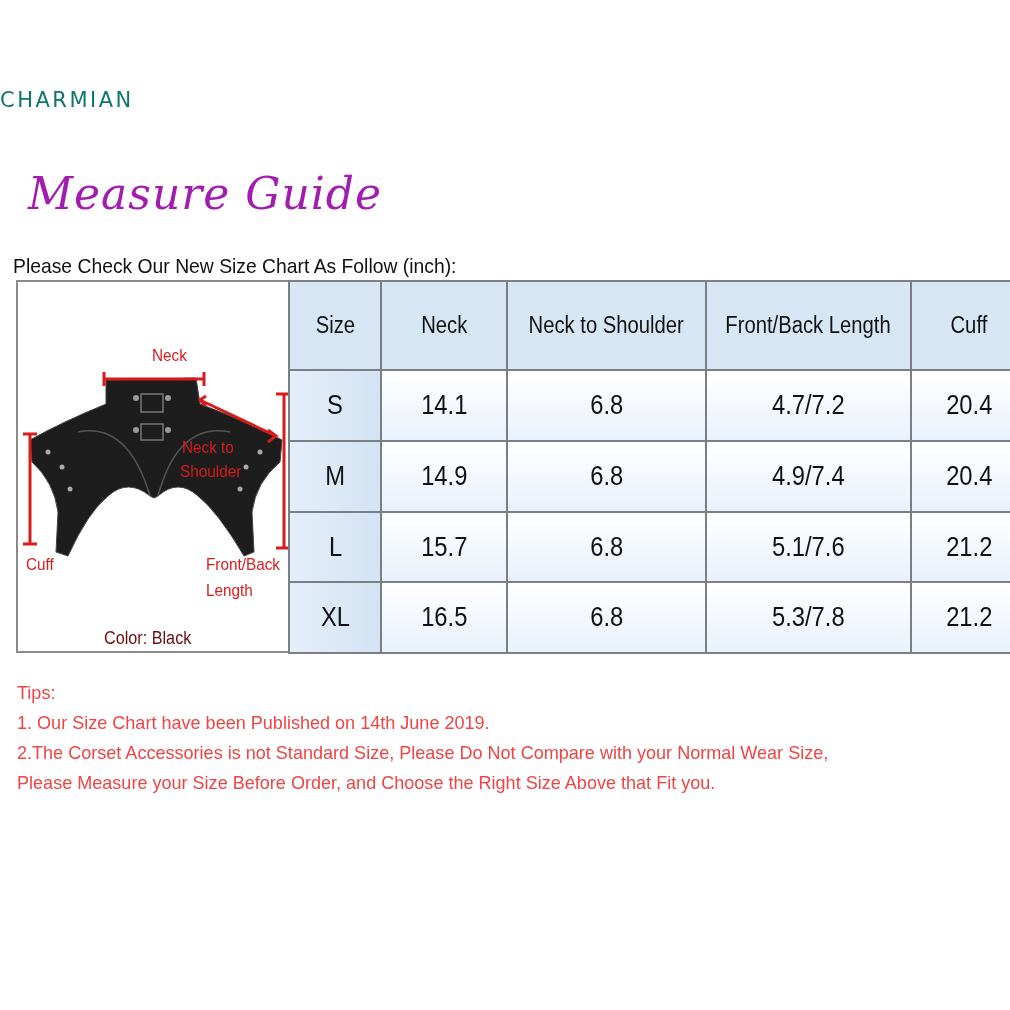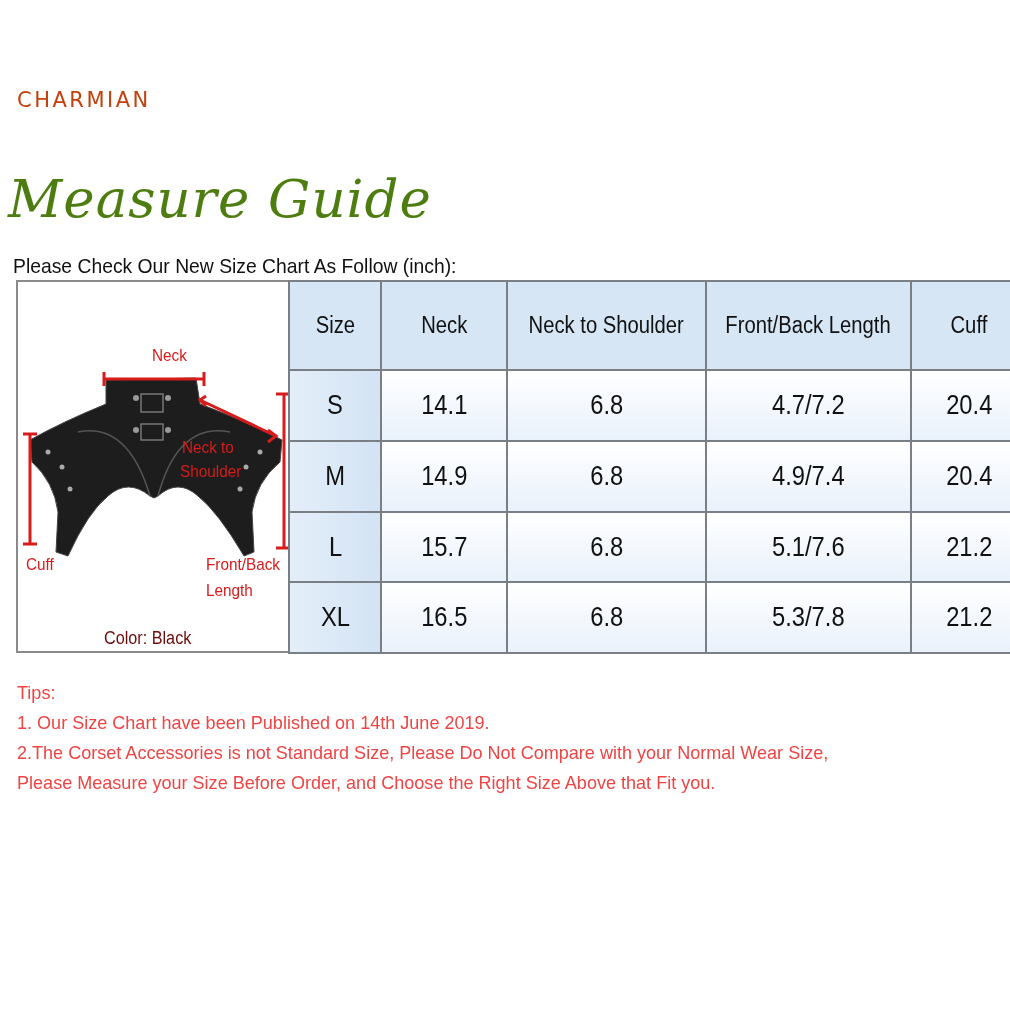--- a/index.html
+++ b/index.html
@@ -1,18 +1,18 @@
 <!DOCTYPE html>
 <html><head>
 <meta charset="utf-8">
 <style>
   html, body { margin:0; padding:0; }
   body { width:1010px; height:1010px; background:#ffffff; position:relative; overflow:hidden; font-family:"Liberation Sans", sans-serif; color:#111; }
-  .brand { position:absolute; left:17px; top:88px; font-size:21px; letter-spacing:2.5px; color:#c2410c; font-family:"DejaVu Sans", sans-serif; font-weight:normal; }
-  .title { position:absolute; left:8px; top:168px; font-size:53px; font-style:italic; font-family:"DejaVu Serif", serif; color:#4d7c0f; letter-spacing:1px; }
+  .brand { position:absolute; left:0; top:88px; font-size:21px; letter-spacing:2.5px; color:#0f766e; font-family:"DejaVu Sans", sans-serif; font-weight:normal; }
+  .title { position:absolute; left:28px; top:168px; font-size:44px; font-style:italic; font-family:"DejaVu Serif", serif; color:#a21caf; letter-spacing:1px; }
   .subtitle { position:absolute; left:13px; top:254px; font-size:21px; color:#111; transform:scaleX(0.92); transform-origin:left; white-space:nowrap; }
   .figure { position:absolute; left:16px; top:280px; width:272px; height:373px; border:2px solid #8a8a8a; border-right:none; background:#fff; box-sizing:border-box; }
   .fig-label { position:absolute; color:#d81b1b; font-size:17px; transform:scaleX(0.9); transform-origin:left; white-space:nowrap; }
   .fig-color { position:absolute; color:#6a0d0d; font-size:18px; transform:scaleX(0.9); transform-origin:left; white-space:nowrap; }
   table.size-table { position:absolute; left:288px; top:280px; width:740px; height:374px; border-collapse:collapse; }
   table.size-table td { border:2px solid #7a7f85; text-align:center; font-size:27px; color:#111; padding:0; }
   table.size-table tr.head td { background:#d6e6f5; font-size:23px; height:74px; }
   table.size-table tr.row td { height:58px; background:linear-gradient(180deg,#ffffff 0%, #e9f1fb 100%); }
   table.size-table tr.row td.size-cell { background:linear-gradient(90deg,#e4eef9 0%, #d3e3f4 100%); }
   .cell-text { display:inline-block; transform:scaleX(0.88); }

